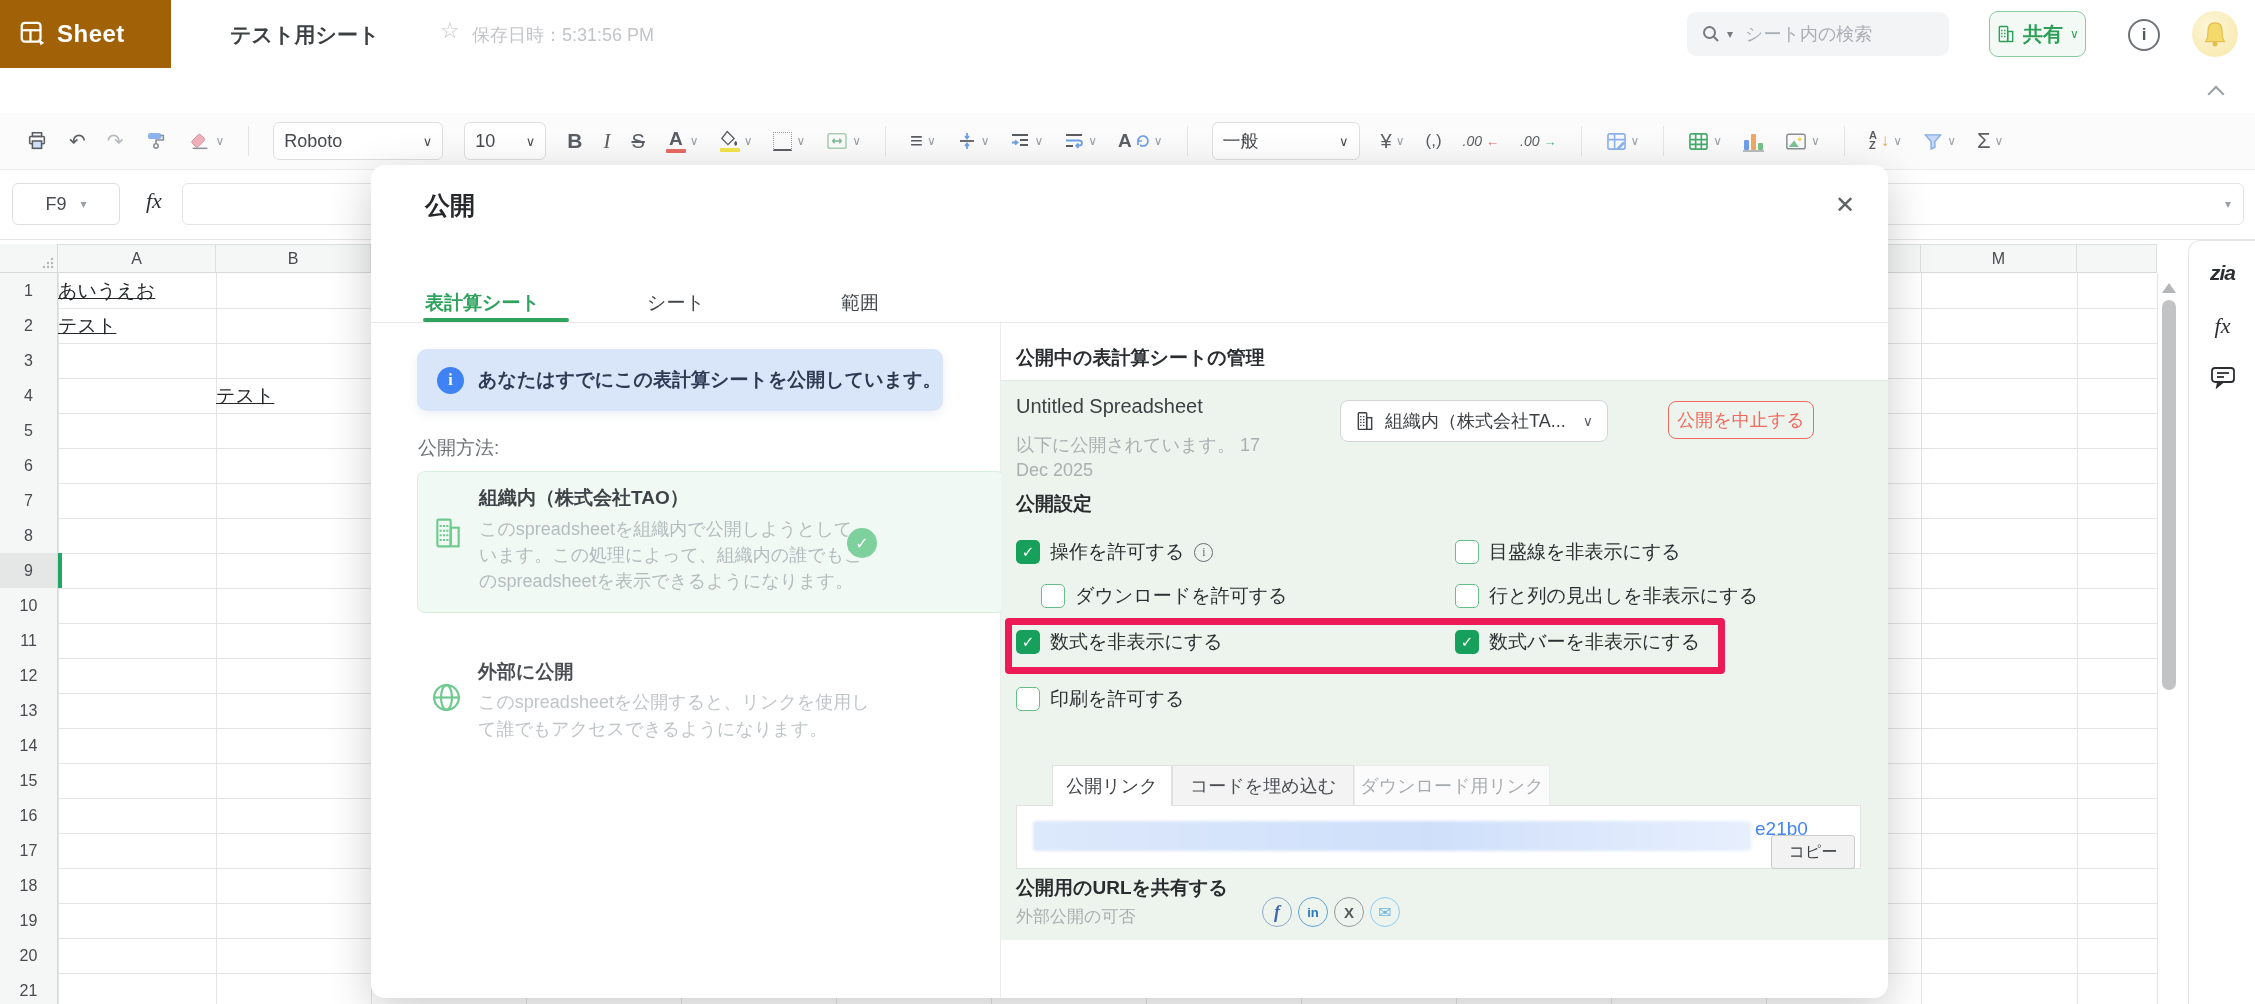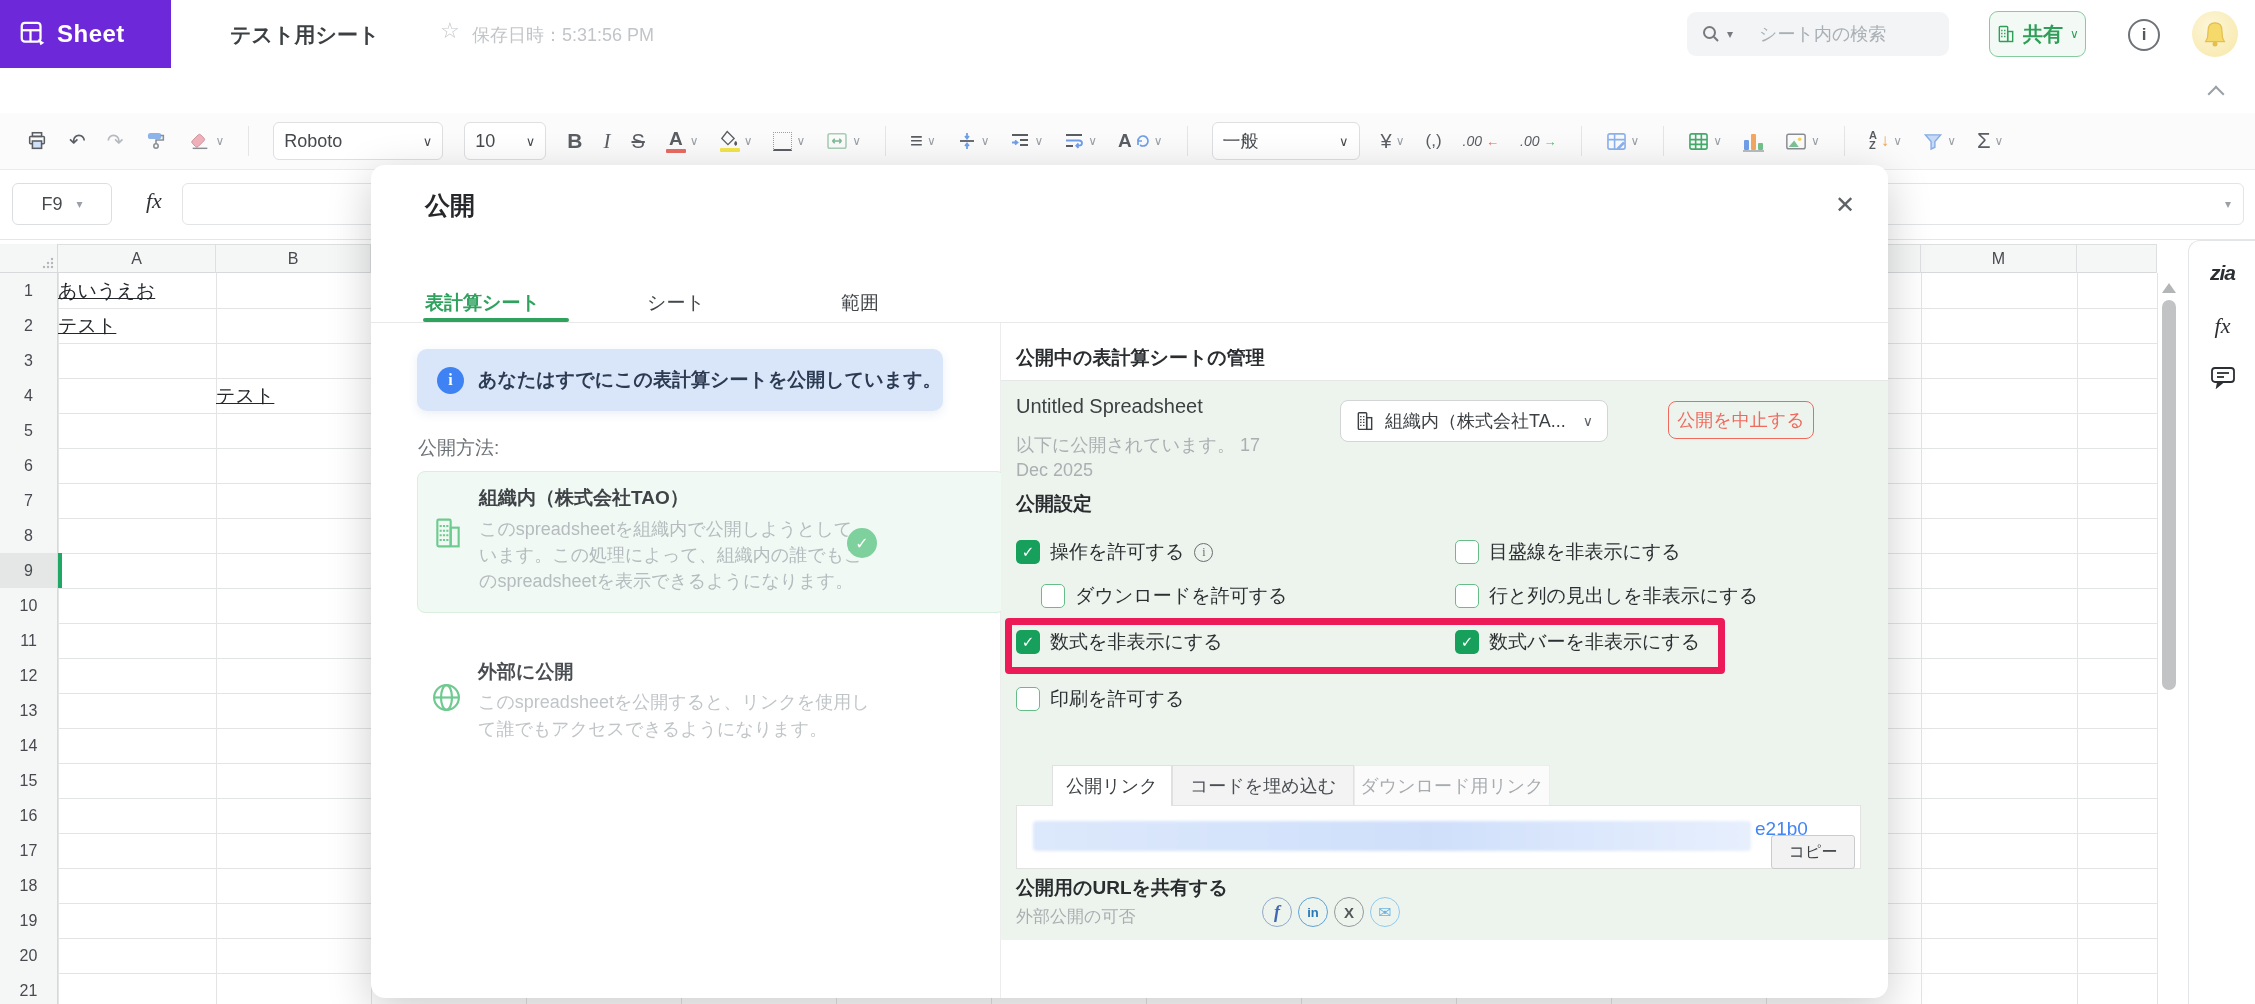--- a/index.html
+++ b/index.html
@@ -3,29 +3,29 @@
 <meta charset="utf-8">
 <style>
   * { margin:0; padding:0; box-sizing:border-box; }
   html,body { background:#fff; }
   .app { position:relative; width:2255px; height:1004px; overflow:hidden;
          font-family:"Liberation Sans","DejaVu Sans",sans-serif; color:#3c4043; background:#fff; }
   .abs { position:absolute; }
 
   
   .topbar { position:absolute; left:0; top:0; width:2255px; height:68px; background:#fff; }
-  .logo { position:absolute; left:0; top:0; width:171px; height:68px; background:#6d28d9;
+  .logo { position:absolute; left:0; top:0; width:171px; height:68px; background:#a16207;
           display:flex; align-items:center; gap:9px; padding-left:18px; color:#fff; }
   .logo-name { font-size:24px; font-weight:600; letter-spacing:.5px; }
   .doc-title { position:absolute; left:230px; top:21px; font-size:21px; font-weight:700; color:#3c4043; }
   .star { position:absolute; left:440px; top:18px; font-size:22px; color:#c3c6c9; }
   .saved { position:absolute; left:472px; top:23px; font-size:18px; color:#c2c5c8; }
   .searchbox { position:absolute; left:1687px; top:12px; width:262px; height:44px; background:#f3f4f5;
                border-radius:9px; display:flex; align-items:center; padding:0 14px; gap:6px; }
-  .searchbox .ph { font-size:18px; color:#a9afb5; margin-left:20px; }
+  .searchbox .ph { font-size:18px; color:#a9afb5; margin-left:6px; }
   .share-btn { position:absolute; left:1989px; top:11px; width:97px; height:46px; border:1.5px solid #86cb9e;
                background:#f3faf5; border-radius:9px; display:flex; align-items:center; justify-content:center;
                gap:7px; color:#2e9e58; }
   .share-btn .lbl { font-size:20px; font-weight:700; }
   .info-circ { position:absolute; left:2128px; top:19px; width:32px; height:32px; border:2px solid #6f7377;
                border-radius:50%; display:flex; align-items:center; justify-content:center;
                font-size:17px; color:#55585b; font-weight:600; }
   .avatar { position:absolute; left:2192px; top:11px; width:46px; height:46px; border-radius:50%;
             background:radial-gradient(circle at 40% 35%, #fdf6d9, #f7e7a6); overflow:hidden;
             display:flex; align-items:center; justify-content:center; }
@@ -55,21 +55,21 @@
   .dec .arr { font-size:13px; }
   .bars { display:flex; align-items:flex-end; gap:2px; height:22px; border-bottom:2px solid #b9bcbe; padding:0 1px; }
   .bars i { display:block; width:5px; border-radius:1px; }
   .sortik { display:flex; align-items:center; line-height:0.9; }
   .sortik .az { display:flex; flex-direction:column; font-size:11px; font-weight:700; }
   .sortik .dn { color:#f0a14e; font-size:17px; }
 
   
   .fbar { position:absolute; left:0; top:170px; width:2255px; height:70px; background:#fff;
           border-bottom:1px solid #e6e6e8; }
-  .namebox { position:absolute; left:12px; top:13px; width:100px; height:42px; border:1px solid #dcdee0;
+  .namebox { position:absolute; left:12px; top:13px; width:108px; height:42px; border:1px solid #dcdee0;
              border-radius:6px; display:flex; align-items:center; justify-content:center; gap:14px;
              font-size:18px; color:#46494d; background:#fff; }
   .fxlbl { position:absolute; left:146px; top:18px; font-style:italic; font-family:"Liberation Serif",serif;
            font-size:22px; color:#2f3337; }
   .finput { position:absolute; left:182px; top:13px; width:2062px; height:42px; border:1px solid #e2e4e6;
             border-radius:6px; background:#fff; }
   .finput .dd { position:absolute; right:12px; top:13px; }
 
   
   .gridlayer { position:absolute; left:0; top:0; }

